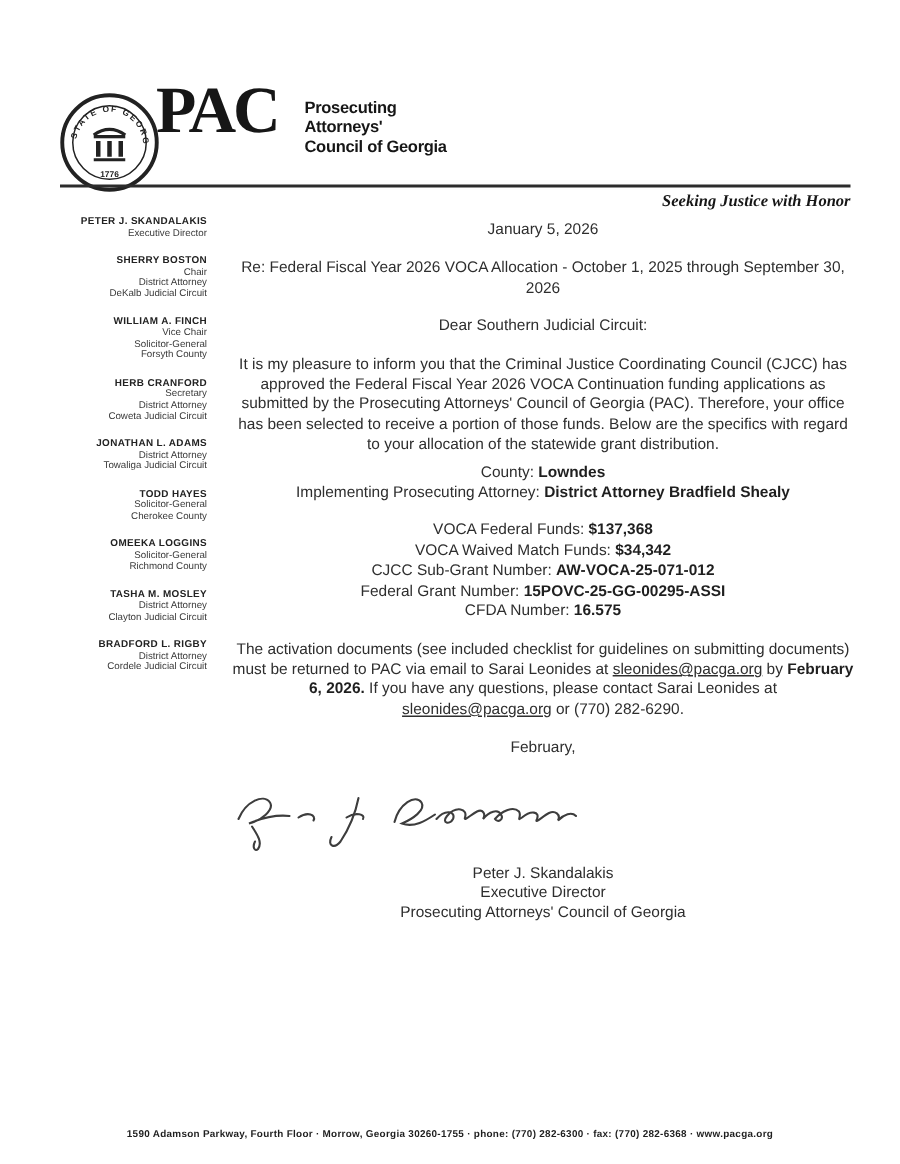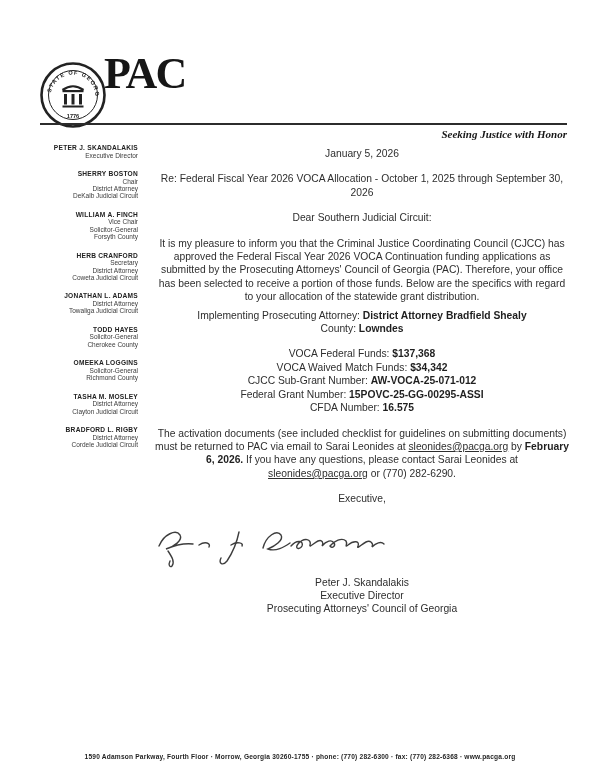--- a/index.html
+++ b/index.html
@@ -86,20 +86,25 @@
       <rect x="25" y="33" width="3" height="10.5" fill="#222"></rect>
       <rect x="32.5" y="33" width="3" height="10.5" fill="#222"></rect>
       <rect x="40" y="33" width="3" height="10.5" fill="#222"></rect>
       <rect x="23.5" y="44.5" width="21" height="2" fill="#222"></rect>
       <text x="34" y="57" text-anchor="middle" font-size="5.6" font-weight="bold" fill="#222" font-family="Liberation Sans, sans-serif">1776</text>
     </svg>
   </div>
 
   <div class="pac-acronym">PAC</div>
 
+  <div class="org-lines">
+    <div>Prosecuting</div>
+    <div>Attorneys'</div>
+    <div>Council of Georgia</div>
+  </div>
 
   <div class="header-rule"></div>
   <div class="tagline">Seeking Justice with Honor</div>
 
   <div class="sidebar">
     <div class="member">
       <div class="member-name">PETER J. SKANDALAKIS</div>
       <div class="member-line">Executive Director</div>
     </div>
     <div class="member">
@@ -148,24 +153,24 @@
   </div>
 
   <div class="letter-body">
     <div class="block">January 5, 2026</div>
     <div class="block">Re: Federal Fiscal Year 2026 VOCA Allocation - October 1, 2025 through September 30, 2026</div>
     <div class="block">Dear Southern Judicial Circuit:</div>
     <div class="block-tight">It is my pleasure to inform you that the Criminal Justice Coordinating Council (CJCC) has approved the Federal Fiscal Year 2026 VOCA Continuation funding applications as submitted by the Prosecuting Attorneys' Council of Georgia (PAC). Therefore, your office has been selected to receive a portion of those funds. Below are the specifics with regard to your allocation of the statewide grant distribution.</div>
 
     <div class="block">
       <div class="detail-line">
+        <span>County: </span><strong>Lowndes</strong>
+      </div>
+      <div class="detail-line">
         <span>Implementing Prosecuting Attorney: </span><strong>District Attorney Bradfield Shealy</strong>
-      </div>
-      <div class="detail-line">
-        <span>County: </span><strong>Lowndes</strong>
       </div>
     </div>
 
     <div class="block">
       <div class="alloc-line">
         <span>VOCA Federal Funds: </span><strong>$137,368</strong>
       </div>
       <div class="alloc-line">
         <span>VOCA Waived Match Funds: </span><strong>$34,342</strong>
       </div>
@@ -177,21 +182,21 @@
       </div>
       <div class="alloc-line">
         <span>CFDA Number: </span><strong>16.575</strong>
       </div>
     </div>
 
     <div class="block">
       <span>The activation documents (see included checklist for guidelines on submitting documents) must be returned to PAC via email to Sarai Leonides at </span><a class="email-link">sleonides@pacga.org</a><span> by </span><span class="deadline">February 6, 2026.</span><span> If you have any questions, please contact Sarai Leonides at </span><a class="email-link">sleonides@pacga.org</a><span> or (770) 282-6290.</span>
     </div>
 
-    <div class="block">Executive,</div>
+    <div class="block">February,</div>
 
     <svg class="signature" width="235" height="52" viewBox="0 0 235 52">
       <g fill="none" stroke="#3d3d3d" stroke-width="1.4" stroke-linecap="round">
         <path d="M8 28 C13 16 25 11 29 17 C32 22 23 29 15 31 C22 28 33 25 42 26"></path>
         <path d="M17 33 C21 39 24 44 21 48 C19 50 17 47 19 43"></path>
         <path d="M48 27 C54 23 60 25 58 29"></path>
         <path d="M88 14 C86 24 82 34 76 43 C72 48 67 46 70 40"></path>
         <path d="M80 27 C86 23 93 25 91 28"></path>
         <path d="M112 30 C115 18 126 11 130 17 C133 22 124 28 117 31 C125 34 133 29 139 25"></path>
         <path d="M140 28 C146 21 153 23 151 28 C149 32 143 31 147 26 C153 19 161 21 159 27 C158 30 163 25 167 23 C171 21 173 25 171 28 C175 23 181 21 183 25 C185 28 181 31 179 28 C183 23 191 19 195 23 C197 26 193 30 197 27 C203 22 209 23 207 28 C205 32 211 26 215 24 C219 22 223 25 221 29 C225 25 230 23 233 26"></path>

